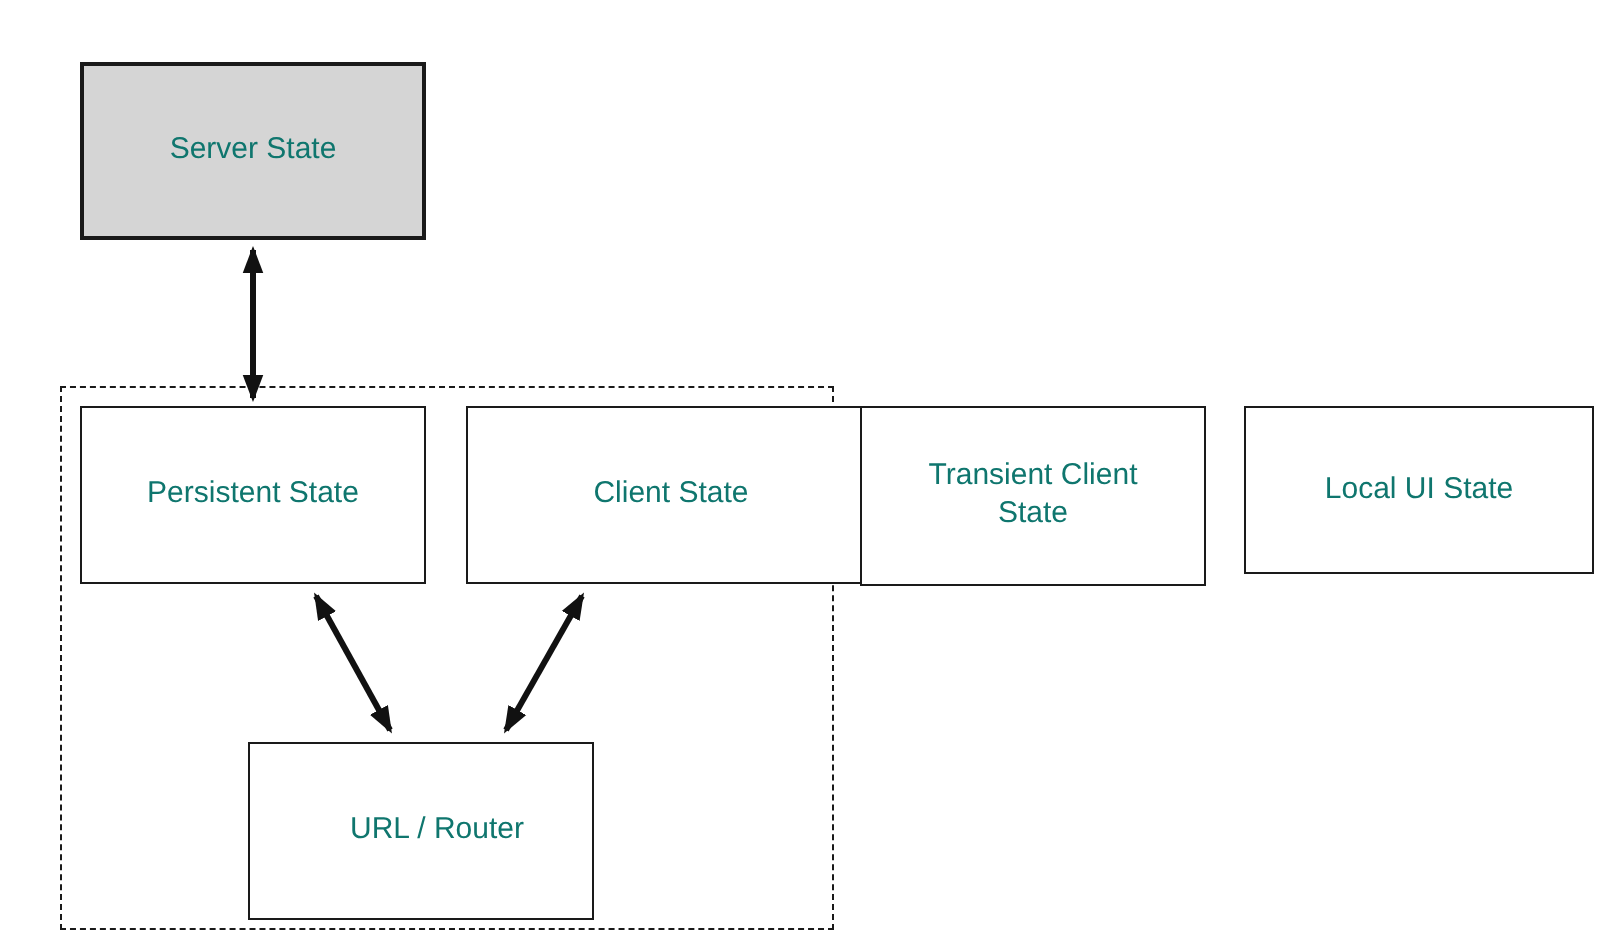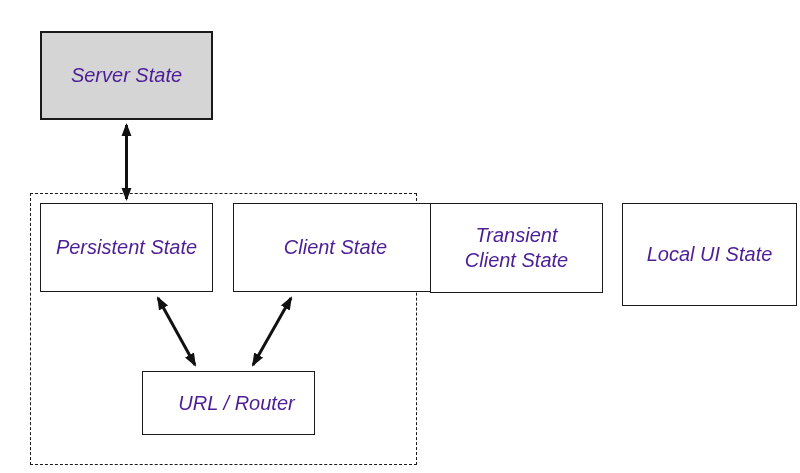--- a/index.html
+++ b/index.html
@@ -17,37 +17,36 @@
   }
   .node {
     position: absolute;
     box-sizing: border-box;
     background: #ffffff;
     border: 1.5px solid #1a1a1a;
     display: flex;
     align-items: center;
     justify-content: center;
     text-align: center;
-    font-size: 20px;
-    color: #4c1d95;
+    font-size: 15px;
+    color: #0f766e;
     line-height: 1.25;
-    font-style: italic;
   }
   .node .label { display: block; }
   .node--server {
     left: 40px; top: 31px; width: 173px; height: 89px;
     background: #d5d5d5;
     border-width: 2px;
   }
   .node--persistent { left: 40px;  top: 203px; width: 173px; height: 89px; text-align: center; }
   .node--client     { left: 233px; top: 203px; width: 205px; height: 89px; }
   .node--transient  { left: 430px; top: 203px; width: 173px; height: 90px; }
   .node--transient .label { max-width: 125px; }
-  .node--local      { left: 622px; top: 203px; width: 175px; height: 103px; }
-  .node--router     { left: 142px; top: 371px; width: 173px; height: 64px; padding-left: 16px; }
+  .node--local      { left: 622px; top: 203px; width: 175px; height: 84px; }
+  .node--router     { left: 124px; top: 371px; width: 173px; height: 89px; padding-left: 16px; }
   .group--dashed {
     position: absolute;
     box-sizing: border-box;
     left: 30px; top: 193px; width: 387px; height: 272px;
     border: 1.5px dashed #1a1a1a;
     background: transparent;
   }
   svg.edge-layer {
     position: absolute;
     left: 0; top: 0;

